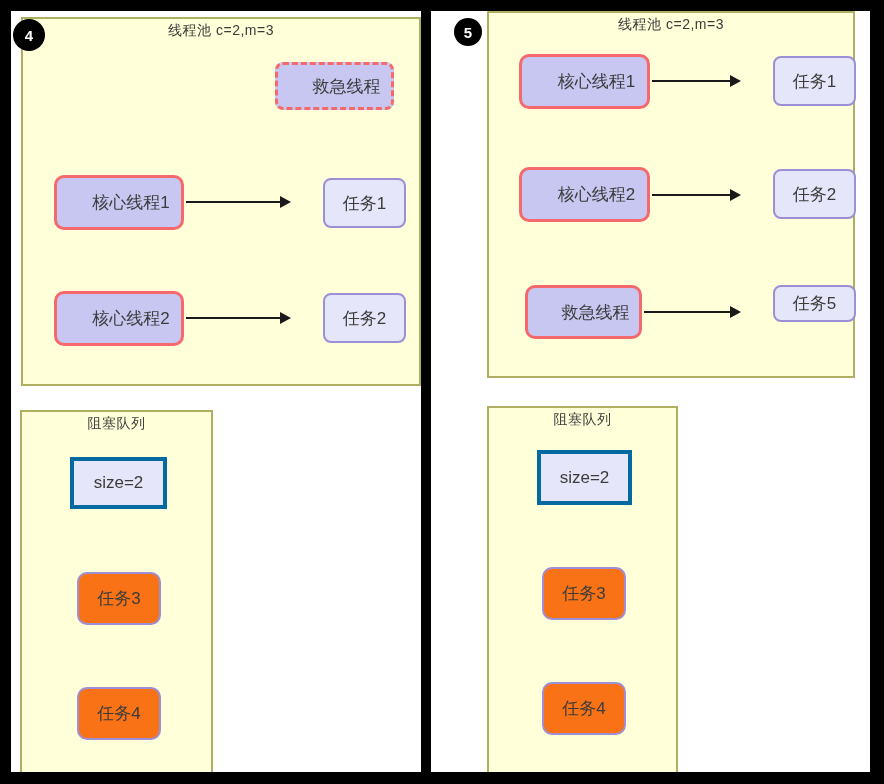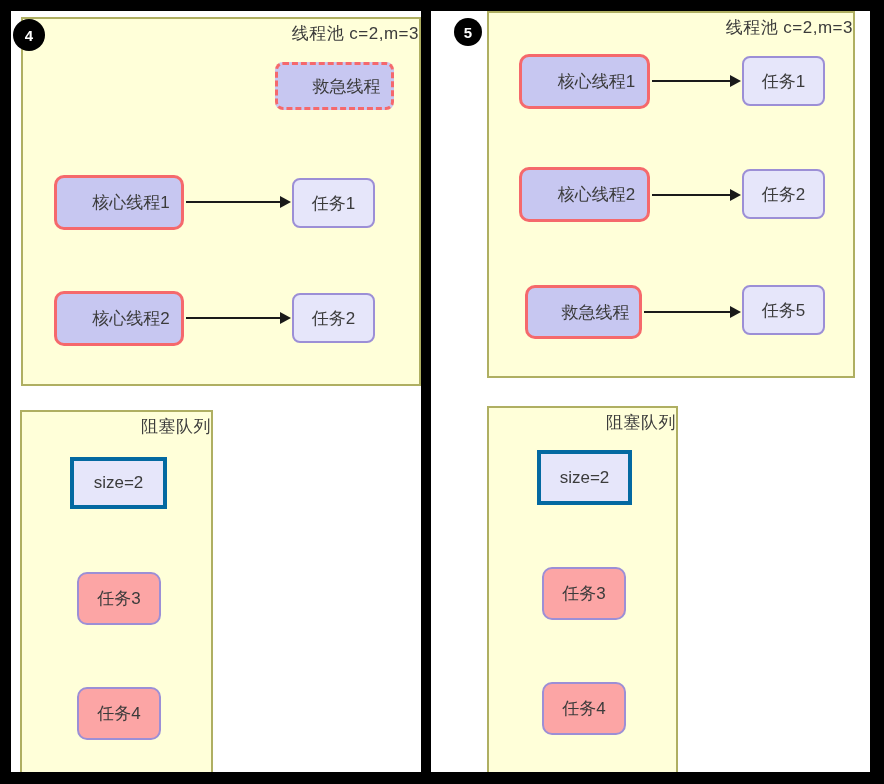--- a/index.html
+++ b/index.html
@@ -17,47 +17,48 @@
     position:absolute; left:410px; top:0; bottom:0; width:10px;
     background:#000;
   }
   .panel {
     position:absolute;
     background:#ffffd9;
     border:2px solid #afaf62;
     box-sizing:border-box;
   }
   .panel-title {
-    width:100%; text-align:right;
-    font-size:17px; padding-top:3px; letter-spacing:0.5px;
+    width:100%; text-align:center;
+    font-size:14px; padding-top:3px; letter-spacing:0.5px;
   }
   .node {
     position:absolute; box-sizing:border-box;
     display:flex; align-items:center; justify-content:center;
     font-size:17px;
   }
   .thread-node {
     background:#c7c7f1;
     border:3px solid #f5696c;
     border-radius:10px;
     padding-left:24px;
   }
   .thread-node.dashed { border-style:dashed; border-radius:8px; }
   .task-node {
     background:#e6e6fa;
     border:2px solid #9c8fd6;
     border-radius:8px;
+    margin-left:31px;
   }
   .size-node {
     background:#e6e6fa;
     border:4px solid #0369a1;
     border-radius:0;
   }
   .queue-item {
-    background:#fca5a5;
+    background:#f97316;
     border:2px solid #9c8fd6;
     border-radius:10px;
   }
   .arrow { position:absolute; height:12px; }
   .arrow .shaft {
     position:absolute; left:0; right:9px; top:5px; height:2px; background:#1a1a1a;
   }
   .arrow .head {
     position:absolute; right:0; top:0; width:0; height:0;
     border-left:11px solid #1a1a1a;
@@ -91,21 +92,21 @@
   .pool5  { left:476px; top:0px;   width:368px; height:367px; }
   .queue5 { left:476px; top:395px; width:191px; height:380px; }
   .pool5 .core1   { left:30px;  top:41px;  width:131px; height:55px; }
   .pool5 .arrow1  { left:163px; top:62px;  width:89px; }
   .pool5 .task1   { left:253px; top:43px;  width:83px;  height:50px; }
   .pool5 .core2   { left:30px;  top:154px; width:131px; height:55px; }
   .pool5 .arrow2  { left:163px; top:176px; width:89px; }
   .pool5 .task2   { left:253px; top:156px; width:83px;  height:50px; }
   .pool5 .emg     { left:36px;  top:272px; width:117px; height:54px; }
   .pool5 .arrow3  { left:155px; top:293px; width:97px; }
-  .pool5 .task5   { left:253px; top:272px; width:83px;  height:50px;text-align:center; }
+  .pool5 .task5   { left:253px; top:272px; width:83px;  height:37px;text-align:center; }
   .queue5 .size-node { left:48px; top:42px;  width:95px; height:55px; }
   .queue5 .item1     { left:53px; top:159px; width:84px; height:53px; }
   .queue5 .item2     { left:53px; top:274px; width:84px; height:53px; }
 </style>
 </head>
 <body>
 
 <div class="stage">
 
   <div class="divider"></div>

